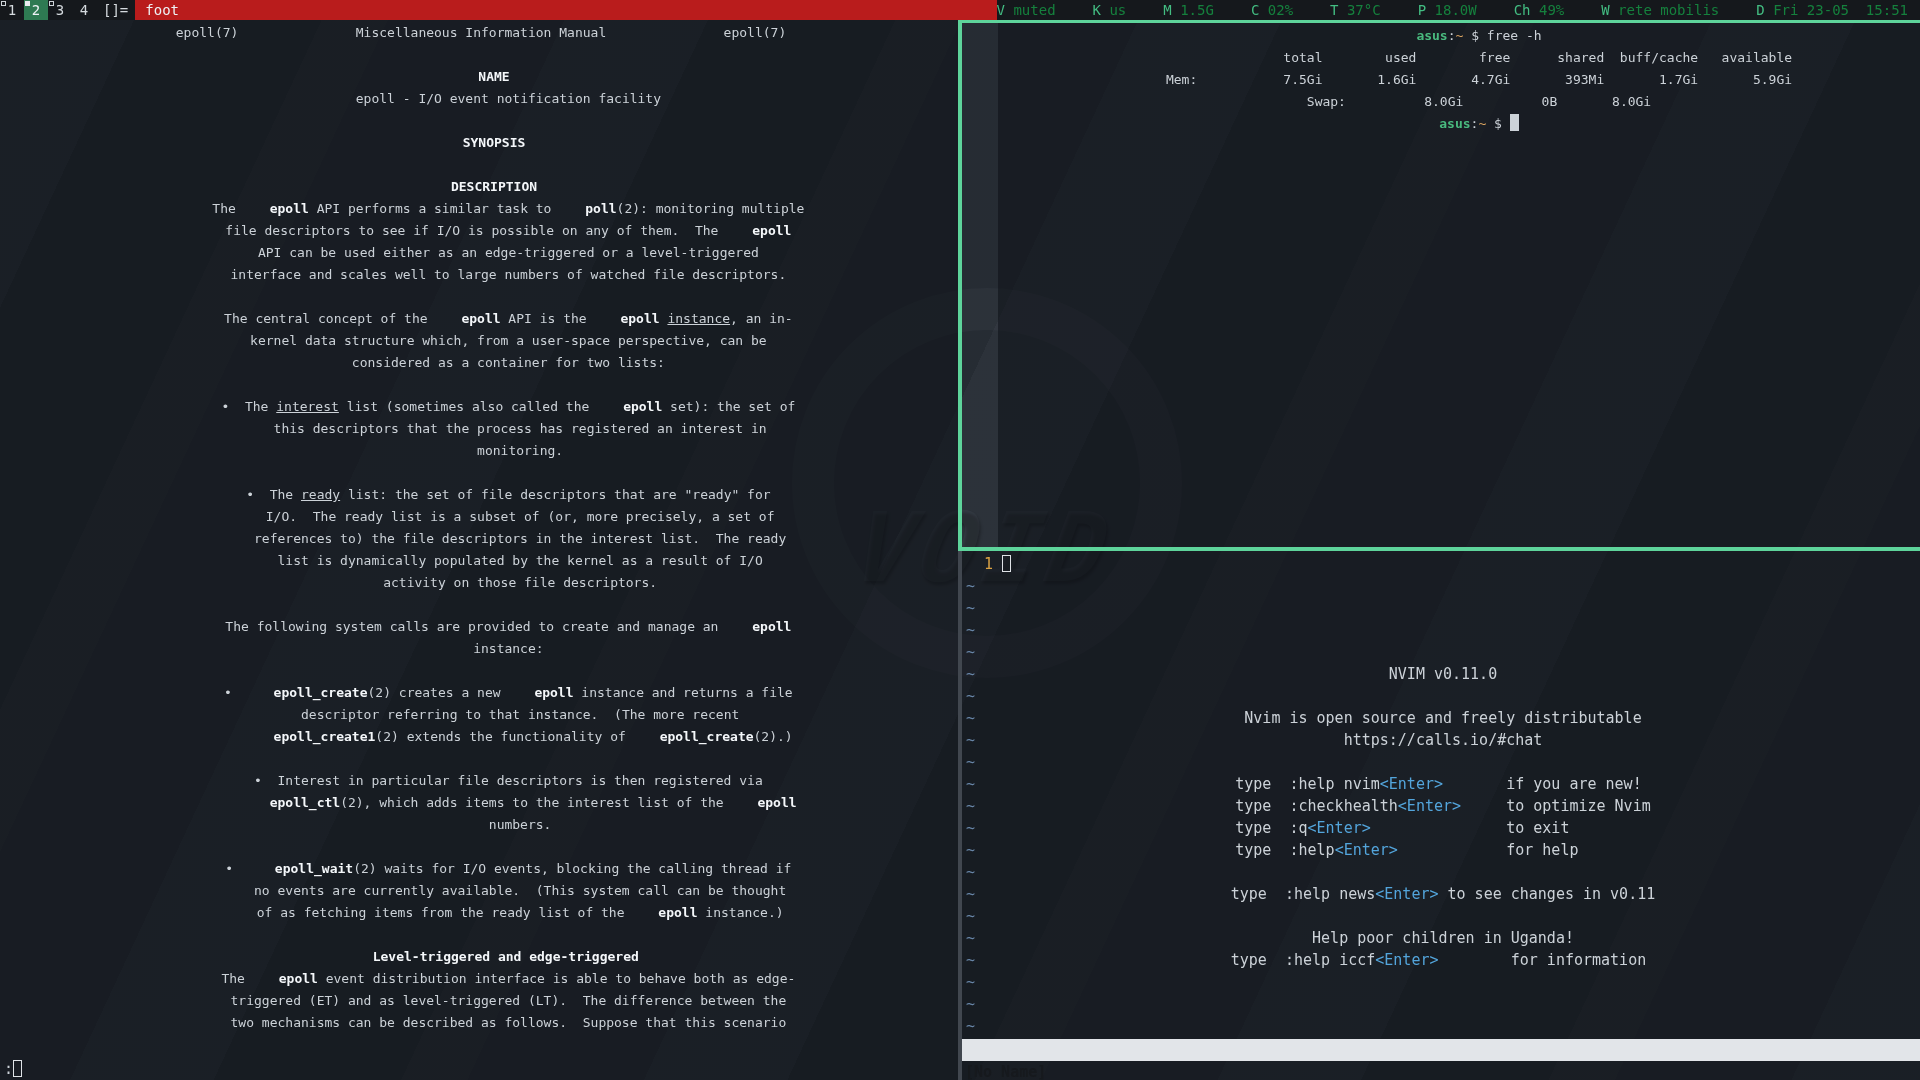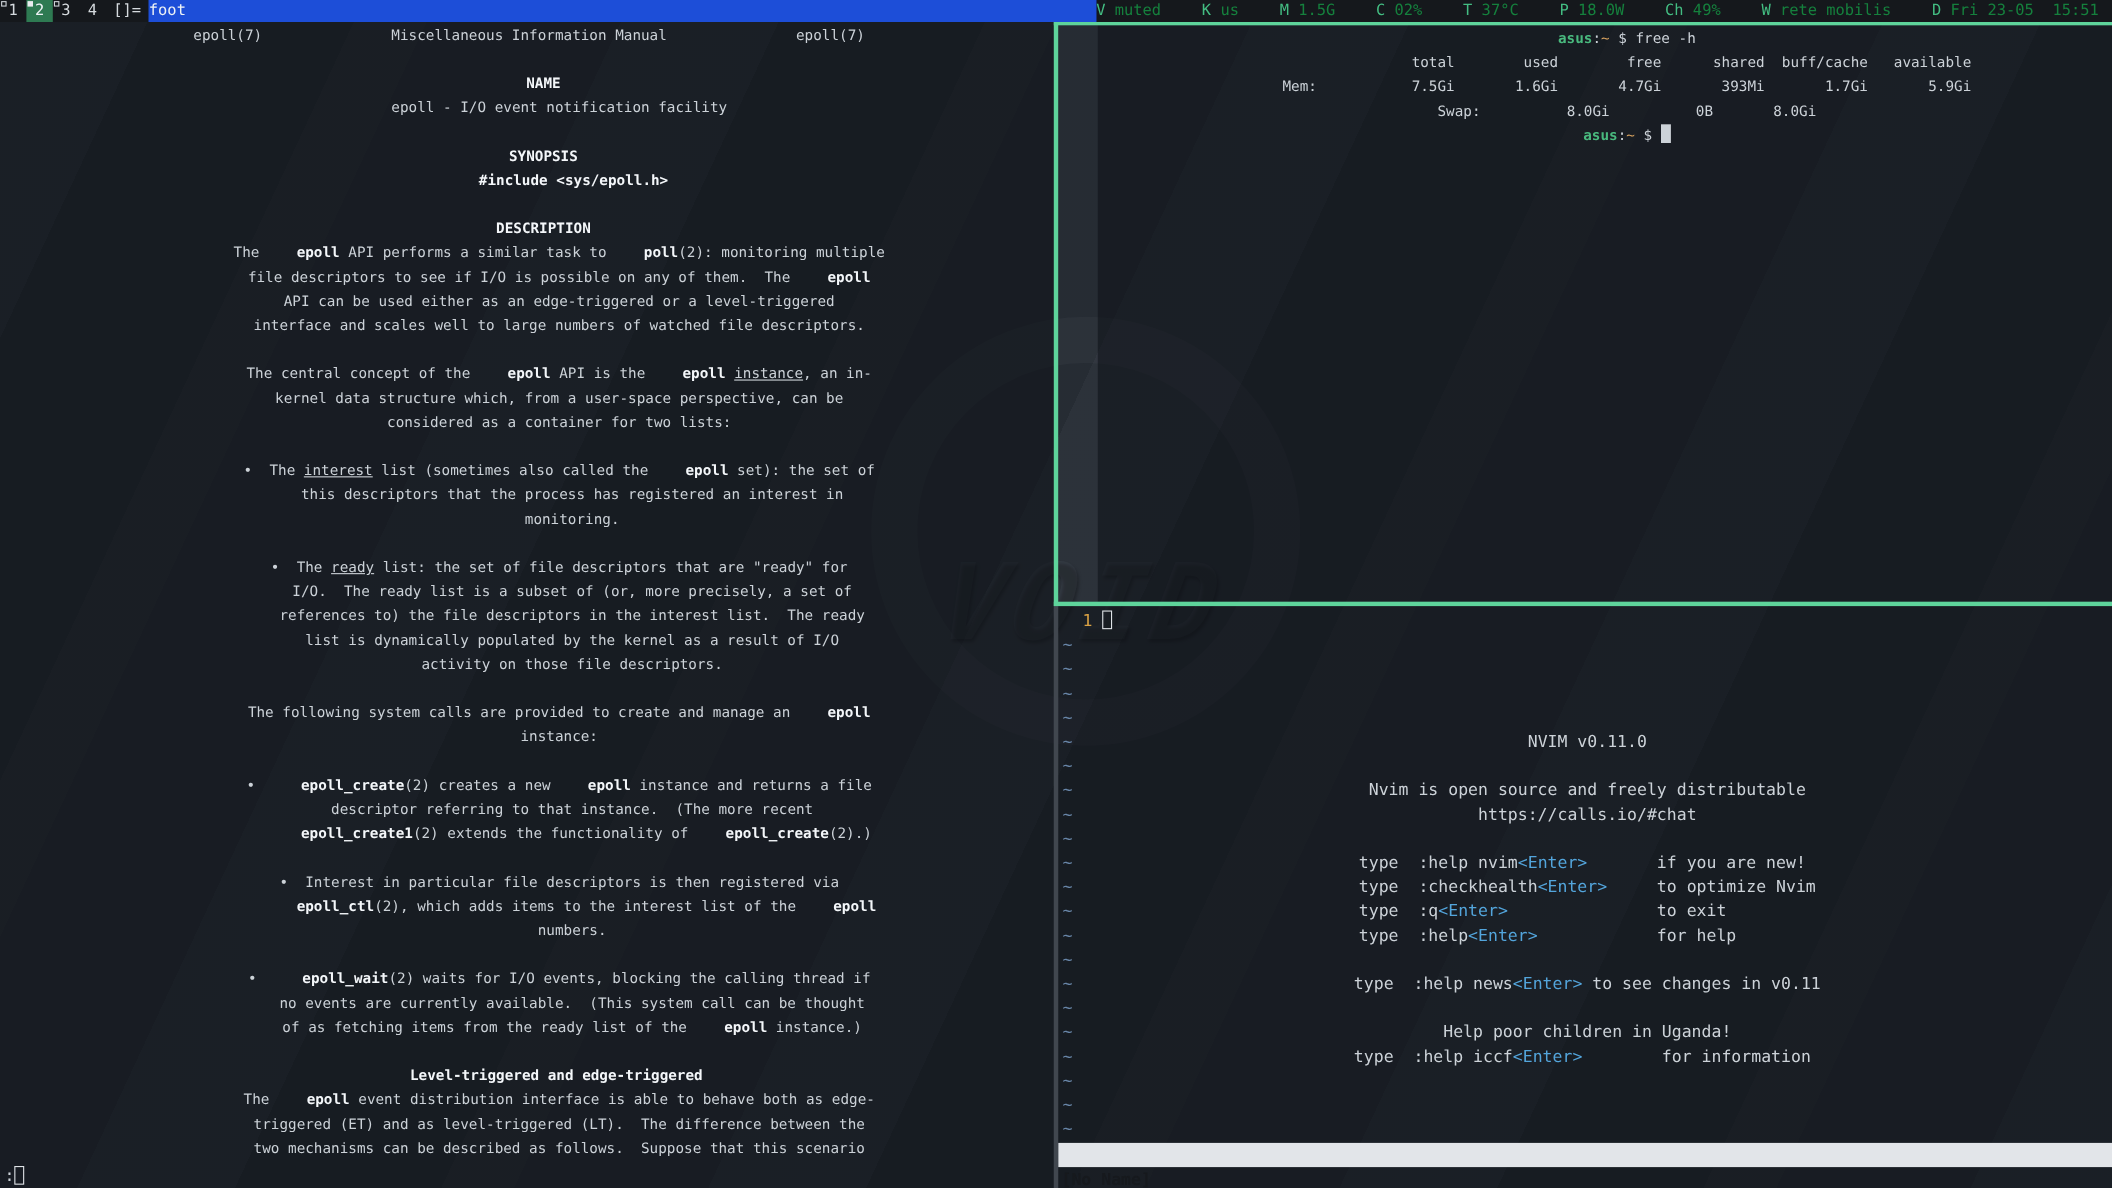--- a/index.html
+++ b/index.html
@@ -51,22 +51,22 @@
   .tag {
     width:24px; position:relative; text-align:center;
     cursor:default;
   }
   .tag.selected { background:#2e7a52; color:#eef2f5; }
   .ind { position:absolute; top:1px; left:1px; width:5px; height:5px; }
   .ind.filled { background:#e9ecef; }
   .ind.empty  { border:1px solid #cfd4d9; }
   .layout-symbol { padding:0 7px; }
   .bar-title {
-    flex:1; background:#1d4ed8; color:#eef2f5;
-    white-space:pre;
+    flex:1; background:#b91c1c; color:#eef2f5;
+    padding-left:10px; white-space:pre;
   }
   .bar-status {
     width:923px; background:#15181c;
     display:flex; justify-content:flex-end; gap:37px;
     padding:0 12px 0 10px; white-space:pre;
   }
   .st-key { color:#43bd82; }
   .st-val { color:#15803d; }
 
   
@@ -142,21 +142,20 @@
 <div class="vborder-dark"></div>
 
 <div class="win win-man">
   <div class="man-text">
       <div class="row"><span>epoll(7)               Miscellaneous Information Manual               epoll(7)</span></div>
       <div class="row"><span></span></div>
       <div class="row"><span class="s-b">NAME</span></div>
       <div class="row"><span>       epoll - I/O event notification facility</span></div>
       <div class="row"><span></span></div>
       <div class="row"><span class="s-b">SYNOPSIS</span></div>
-      <div class="row"><span>       </span><span class="s-b">#include &lt;sys/epoll.h&gt;</span></div>
       <div class="row"><span></span></div>
       <div class="row"><span class="s-b">DESCRIPTION</span></div>
       <div class="row"><span>       The </span><span class="s-b">epoll</span><span> API performs a similar task to </span><span class="s-b">poll</span><span>(2): monitoring multiple</span></div>
       <div class="row"><span>       file descriptors to see if I/O is possible on any of them.  The </span><span class="s-b">epoll</span></div>
       <div class="row"><span>       API can be used either as an edge-triggered or a level-triggered</span></div>
       <div class="row"><span>       interface and scales well to large numbers of watched file descriptors.</span></div>
       <div class="row"><span></span></div>
       <div class="row"><span>       The central concept of the </span><span class="s-b">epoll</span><span> API is the </span><span class="s-b">epoll</span><span> </span><span class="s-u">instance</span><span>, an in-</span></div>
       <div class="row"><span>       kernel data structure which, from a user-space perspective, can be</span></div>
       <div class="row"><span>       considered as a container for two lists:</span></div>

